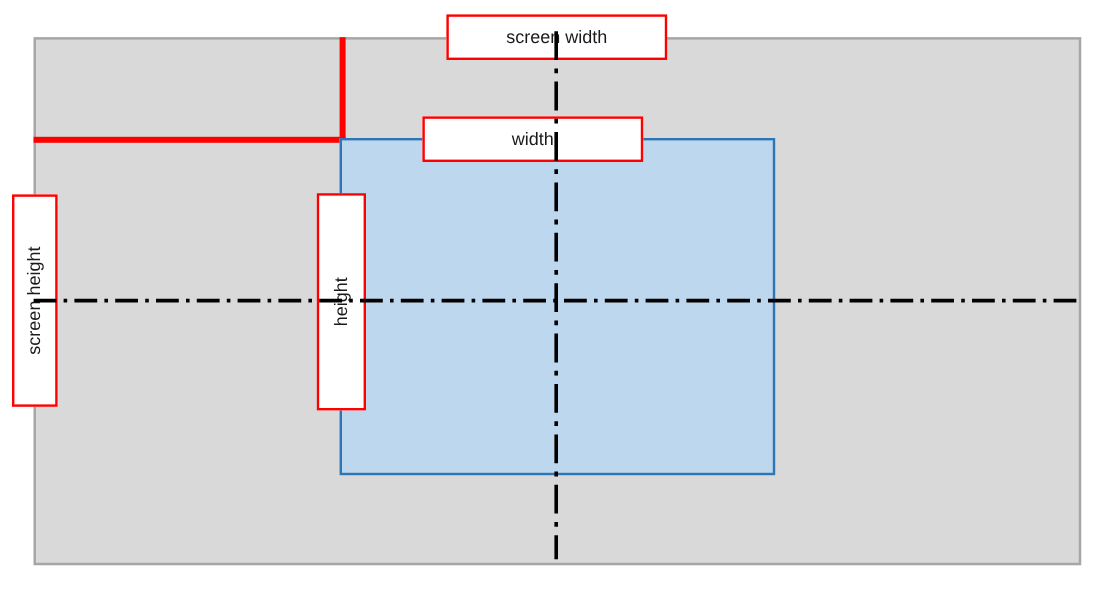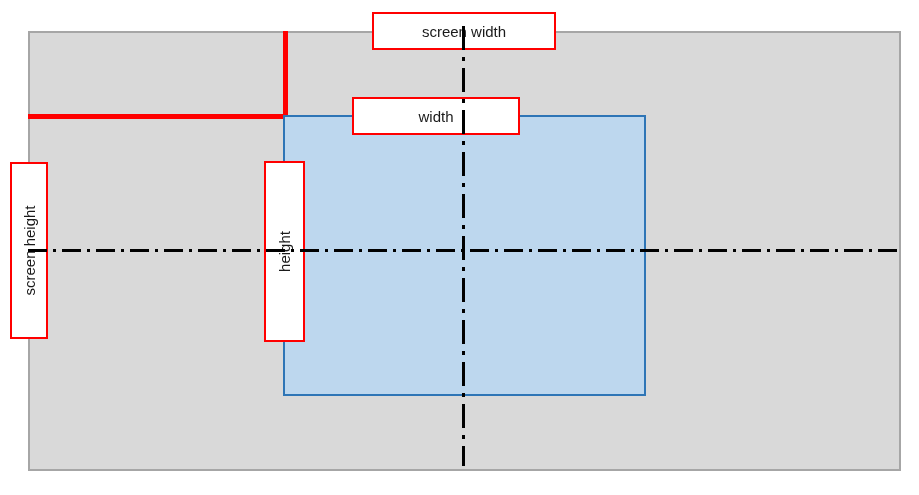--- a/index.html
+++ b/index.html
@@ -62,21 +62,21 @@
     border: 2px solid #ff0000;
     display: flex;
     align-items: center;
     justify-content: center;
     font-size: 15px;
     color: #1a1a1a;
     z-index: 5;
   }
   .label span { white-space: nowrap; }
   .label-screen-width { left: 372px; top: 12px;  width: 184px; height: 38px; }
-  .label-width        { left: 352px; top: 97px;  width: 168px; height: 38px; }
+  .label-width        { left: 352px; top: 97px;  width: 184px; height: 38px; }
   .label-screen-height{ left: 10px;  top: 162px; width: 38px;  height: 177px; }
   .label-height       { left: 264px; top: 161px; width: 41px;  height: 181px; }
   .rot span {
     transform: rotate(-90deg);
     display: block;
   }
   
   .centerlines {
     position: absolute;
     left: 0;

